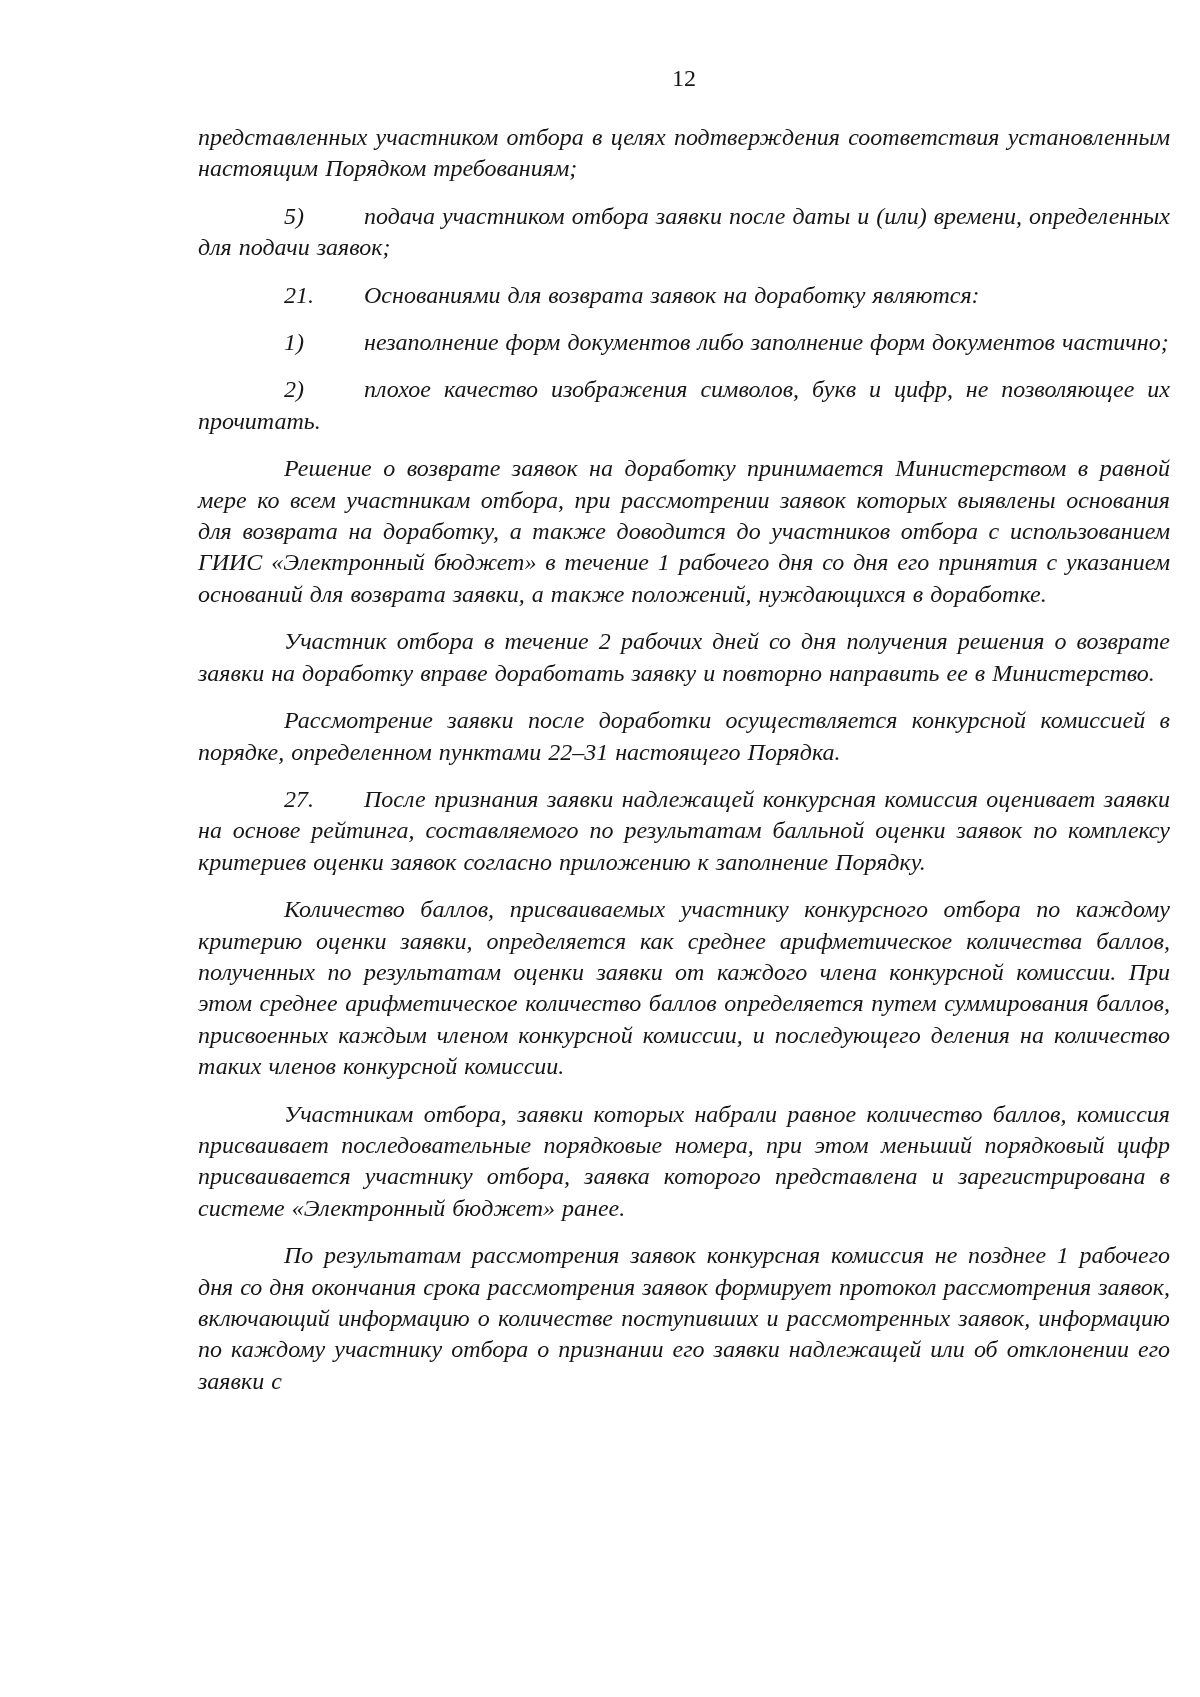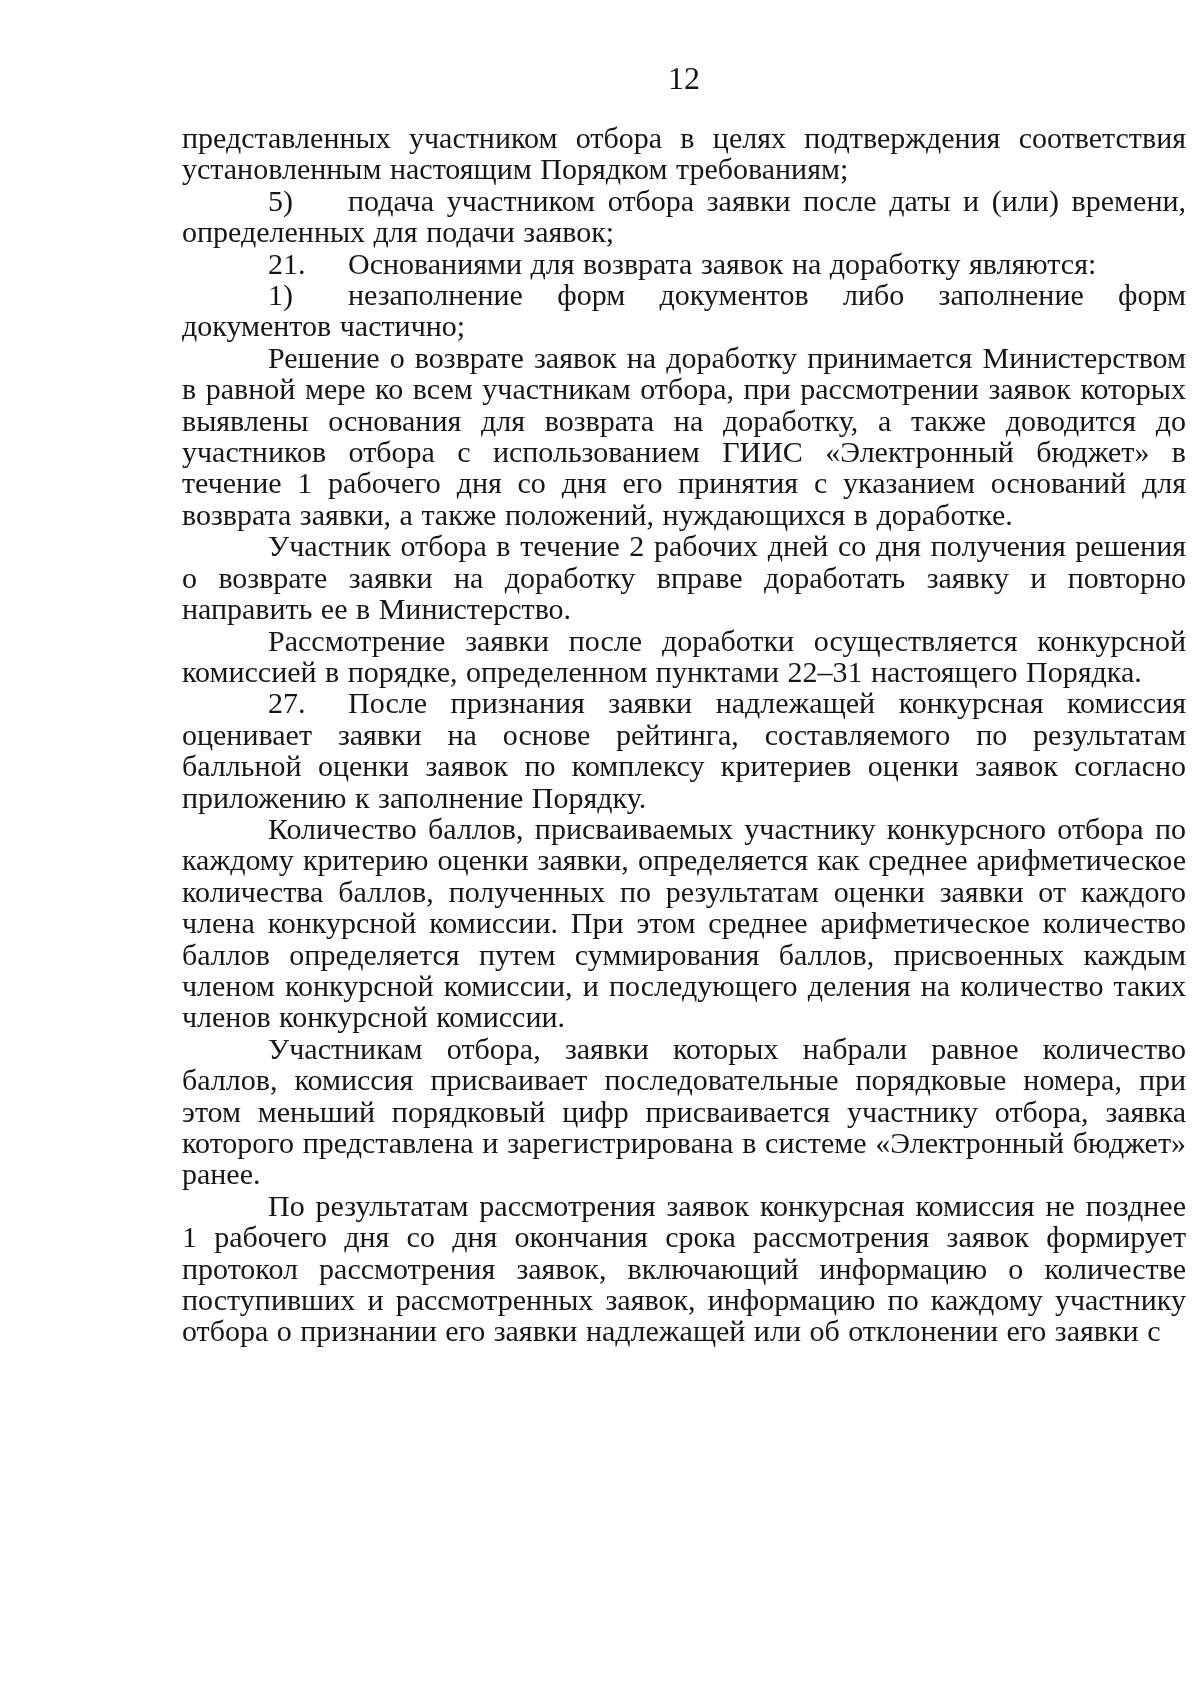--- a/index.html
+++ b/index.html
@@ -16,32 +16,33 @@
     font-family: "Liberation Serif", "DejaVu Serif", serif;
     color: #161616;
   }
   .content {
     position: absolute;
     left: 182px;
     top: 62px;
     width: 1004px;
   }
   .page-num {
-    font-size: 32px;
+    font-size: 24px;
     line-height: 32px;
     text-align: center;
     margin-bottom: 28px;
   }
   .para {
-    font-size: 30px;
+    font-size: 24px;
     line-height: 31.4px;
     text-align: justify;
     text-indent: 86px;
-    margin: 0;
+    margin: 16px;
     word-spacing: 1px;
+    font-style: italic;
   }
   .para.no-indent {
     text-indent: 0;
   }
   .para .num {
     display: inline-block;
     width: 80px;
     text-indent: 0;
   }
 </style>
@@ -49,20 +50,21 @@
 <body>
 
 <div class="page">
   <div class="content">
     <div class="page-num">12</div>
     <div>
         <p class="para no-indent"><span>представленных участником отбора в целях подтверждения соответствия установленным настоящим Порядком требованиям;</span></p>
         <p class="para"><span class="num">5)</span><span>подача участником отбора заявки после даты и (или) времени, определенных для подачи заявок;</span></p>
         <p class="para"><span class="num">21.</span><span>Основаниями для возврата заявок на доработку являются:</span></p>
         <p class="para"><span class="num">1)</span><span>незаполнение форм документов либо заполнение форм документов частично;</span></p>
+        <p class="para"><span class="num">2)</span><span>плохое качество изображения символов, букв и цифр, не позволяющее их прочитать.</span></p>
         <p class="para"><span>Решение о возврате заявок на доработку принимается Министерством в равной мере ко всем участникам отбора, при рассмотрении заявок которых выявлены основания для возврата на доработку, а также доводится до участников отбора с использованием ГИИС «Электронный бюджет» в течение 1 рабочего дня со дня его принятия с указанием оснований для возврата заявки, а также положений, нуждающихся в доработке.</span></p>
         <p class="para"><span>Участник отбора в течение 2 рабочих дней со дня получения решения о возврате заявки на доработку вправе доработать заявку и повторно направить ее в Министерство.</span></p>
         <p class="para"><span>Рассмотрение заявки после доработки осуществляется конкурсной комиссией в порядке, определенном пунктами 22–31 настоящего Порядка.</span></p>
         <p class="para"><span class="num">27.</span><span>После признания заявки надлежащей конкурсная комиссия оценивает заявки на основе рейтинга, составляемого по результатам балльной оценки заявок по комплексу критериев оценки заявок согласно приложению к заполнение Порядку.</span></p>
         <p class="para"><span>Количество баллов, присваиваемых участнику конкурсного отбора по каждому критерию оценки заявки, определяется как среднее арифметическое количества баллов, полученных по результатам оценки заявки от каждого члена конкурсной комиссии. При этом среднее арифметическое количество баллов определяется путем суммирования баллов, присвоенных каждым членом конкурсной комиссии, и последующего деления на количество таких членов конкурсной комиссии.</span></p>
         <p class="para"><span>Участникам отбора, заявки которых набрали равное количество баллов, комиссия присваивает последовательные порядковые номера, при этом меньший порядковый цифр присваивается участнику отбора, заявка которого представлена и зарегистрирована в системе «Электронный бюджет» ранее.</span></p>
         <p class="para"><span>По результатам рассмотрения заявок конкурсная комиссия не позднее 1 рабочего дня со дня окончания срока рассмотрения заявок формирует протокол рассмотрения заявок, включающий информацию о количестве поступивших и рассмотренных заявок, информацию по каждому участнику отбора о признании его заявки надлежащей или об отклонении его заявки с</span></p>
       </div>
   </div>
 </div>

